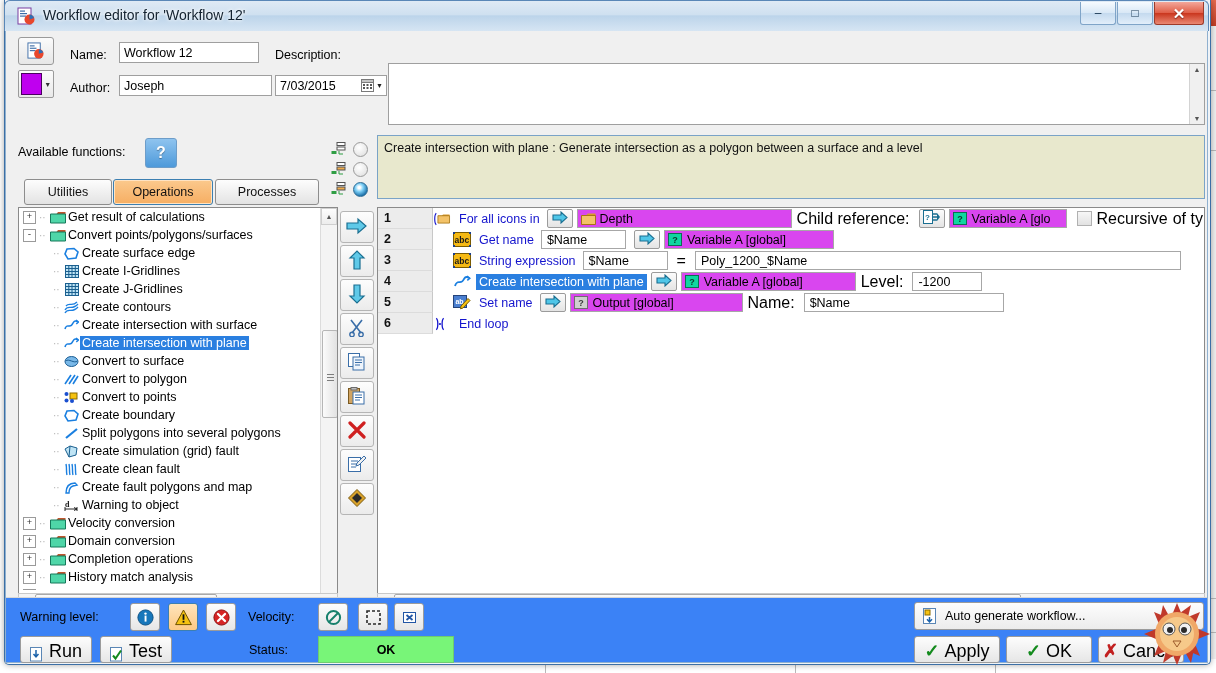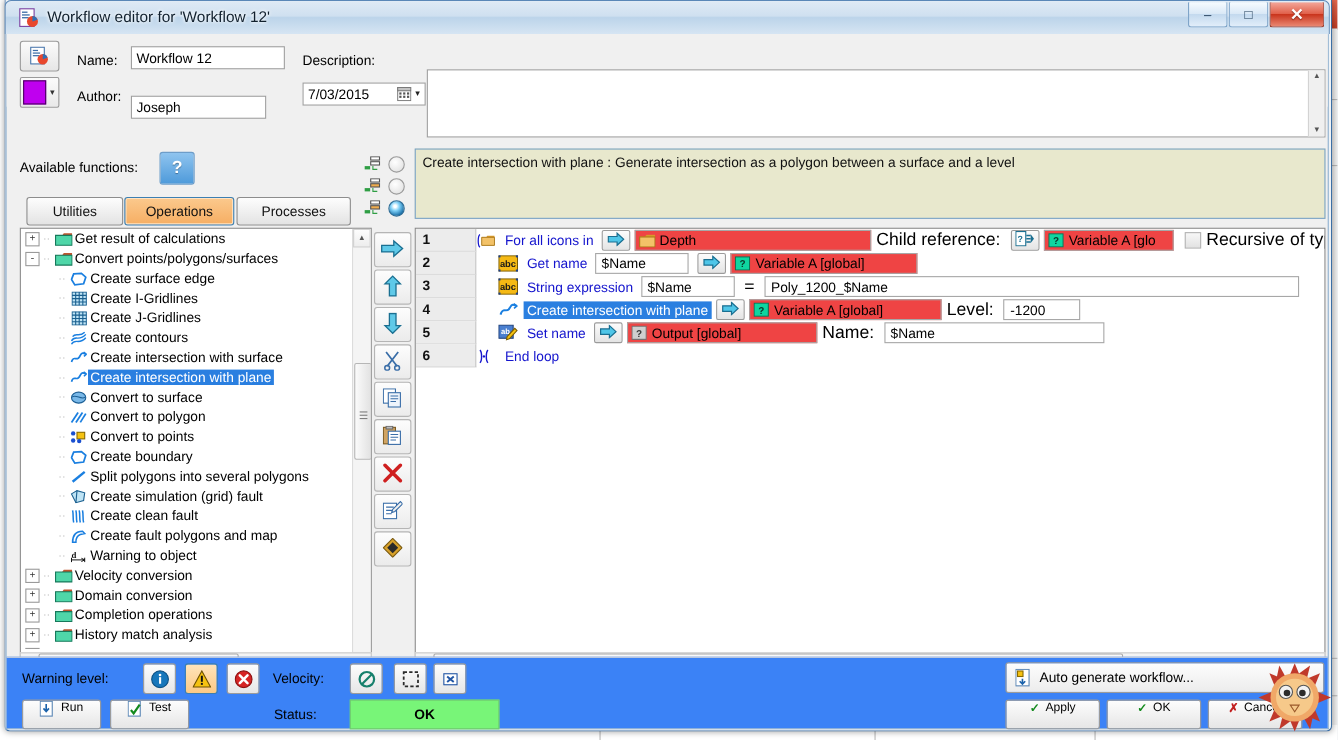--- a/index.html
+++ b/index.html
@@ -122,32 +122,32 @@
   .wfrow{position:relative;height:21px;display:flex;align-items:center;}
   .rownum{position:absolute;left:0;top:0;width:55px;height:21px;background:#ececec;
     border-right:1px solid #c8c8c8;border-bottom:1px solid #dcdcdc;box-sizing:border-box;
     font-weight:bold;font-size:12.5px;color:#111;padding-left:6px;display:flex;align-items:center;}
   .rowcontent{position:absolute;left:55px;top:0;height:21px;display:flex;align-items:center;white-space:nowrap;}
   .stepicon{width:18px;height:16px;display:flex;align-items:center;justify-content:flex-end;margin-right:5px;}
   .steplabel{color:#1414cd;font-size:12.5px;padding:1px 3px;}
   .steplabel.sel{background:#2a7fe0;color:#fff;}
   .ibtn{width:24px;height:17px;border:1px solid #9b9b9b;border-radius:2px;
     background:linear-gradient(#fcfcfc,#e4e4e4);display:flex;align-items:center;justify-content:center;margin:0 4px;}
-  .chip{height:19px;border:1px solid #a7a7a7;background:#ef4444;display:flex;align-items:center;
+  .chip{height:19px;border:1px solid #a7a7a7;background:#d946ef;display:flex;align-items:center;
      padding:0 6px 0 3px;font-size:12.5px;box-sizing:border-box;}
   .chip .ci{width:15px;height:14px;margin-right:4px;display:flex;align-items:center;justify-content:center;}
   .plain{height:19px;border:1px solid #a7a7a7;background:#fff;display:flex;align-items:center;
      padding:0 5px;font-size:12.5px;box-sizing:border-box;}
   .txt{font-size:16px;color:#000;padding:0 5px;}
   .cbox{width:13px;height:13px;border:1px solid #b1b1b1;background:linear-gradient(#f7f7f7,#e2e2e2);margin-right:5px;}
 
   
   .footer{position:absolute;left:0;bottom:0;width:1201px;height:64px;background:#3b82f6;border-top:1px solid #d7d7d7;}
   .fbtn{position:absolute;border:1px solid #9b9b9b;border-radius:3px;
-    background:linear-gradient(#fdfdfd,#e6e6e6);display:flex;align-items:flex-start;justify-content:center;gap:5px;font-size:11px;}
+    background:linear-gradient(#fdfdfd,#e6e6e6);display:flex;align-items:flex-end;justify-content:center;gap:5px;font-size:18px;}
   .sqbtn{position:absolute;width:28px;height:26px;border:1px solid #9b9b9b;border-radius:3px;
     background:linear-gradient(#fdfdfd,#e6e6e6);display:flex;align-items:center;justify-content:center;}
   .sqbtn.on{background:linear-gradient(#ffe4bb,#fcc985);border-color:#3c7fb1;}
   .statusbox{position:absolute;background:#78f578;border:1px solid #6fcb6f;
      display:flex;align-items:center;justify-content:center;font-weight:bold;font-size:12.5px;color:#000;}
   .wide{position:absolute;border:1px solid #9b9b9b;border-radius:3px;
      background:linear-gradient(#fdfdfd,#ececec);display:flex;align-items:center;gap:6px;padding-left:8px;font-size:12.5px;}
 
   
   .sun{position:absolute;right:6px;bottom:8px;width:66px;height:62px;pointer-events:none;}
@@ -215,21 +215,21 @@
       </div>
       <div class="colorbox" style="left:12px;top:39px">
         <span class="swatch"></span>
         <span class="arrow">▼</span>
       </div>
 
       <div class="lbl" style="left:64px;top:17px">Name:</div>
       <div class="tfield" style="left:113px;top:11px;width:140px;height:21px">Workflow 12</div>
 
       <div class="lbl" style="left:64px;top:50px">Author:</div>
-      <div class="tfield" style="left:113px;top:56px;width:123px;height:21px">Joseph</div>
+      <div class="tfield" style="left:113px;top:44px;width:153px;height:21px">Joseph</div>
 
       <div class="lbl" style="left:269px;top:17px">Description:</div>
 
       <div class="datefield" style="left:269px;top:44px;width:112px;height:21px">
         <span>7/03/2015</span>
         <span class="dbtn">
           <svg width="13" height="13" viewBox="0 0 13 13">
             <rect x="0.5" y="0.5" width="12" height="12" fill="#fff" stroke="#7a7a7a"></rect>
             <rect x="0.5" y="0.5" width="12" height="3" fill="#c3c3c3" stroke="#7a7a7a"></rect>
             <g fill="#555">

